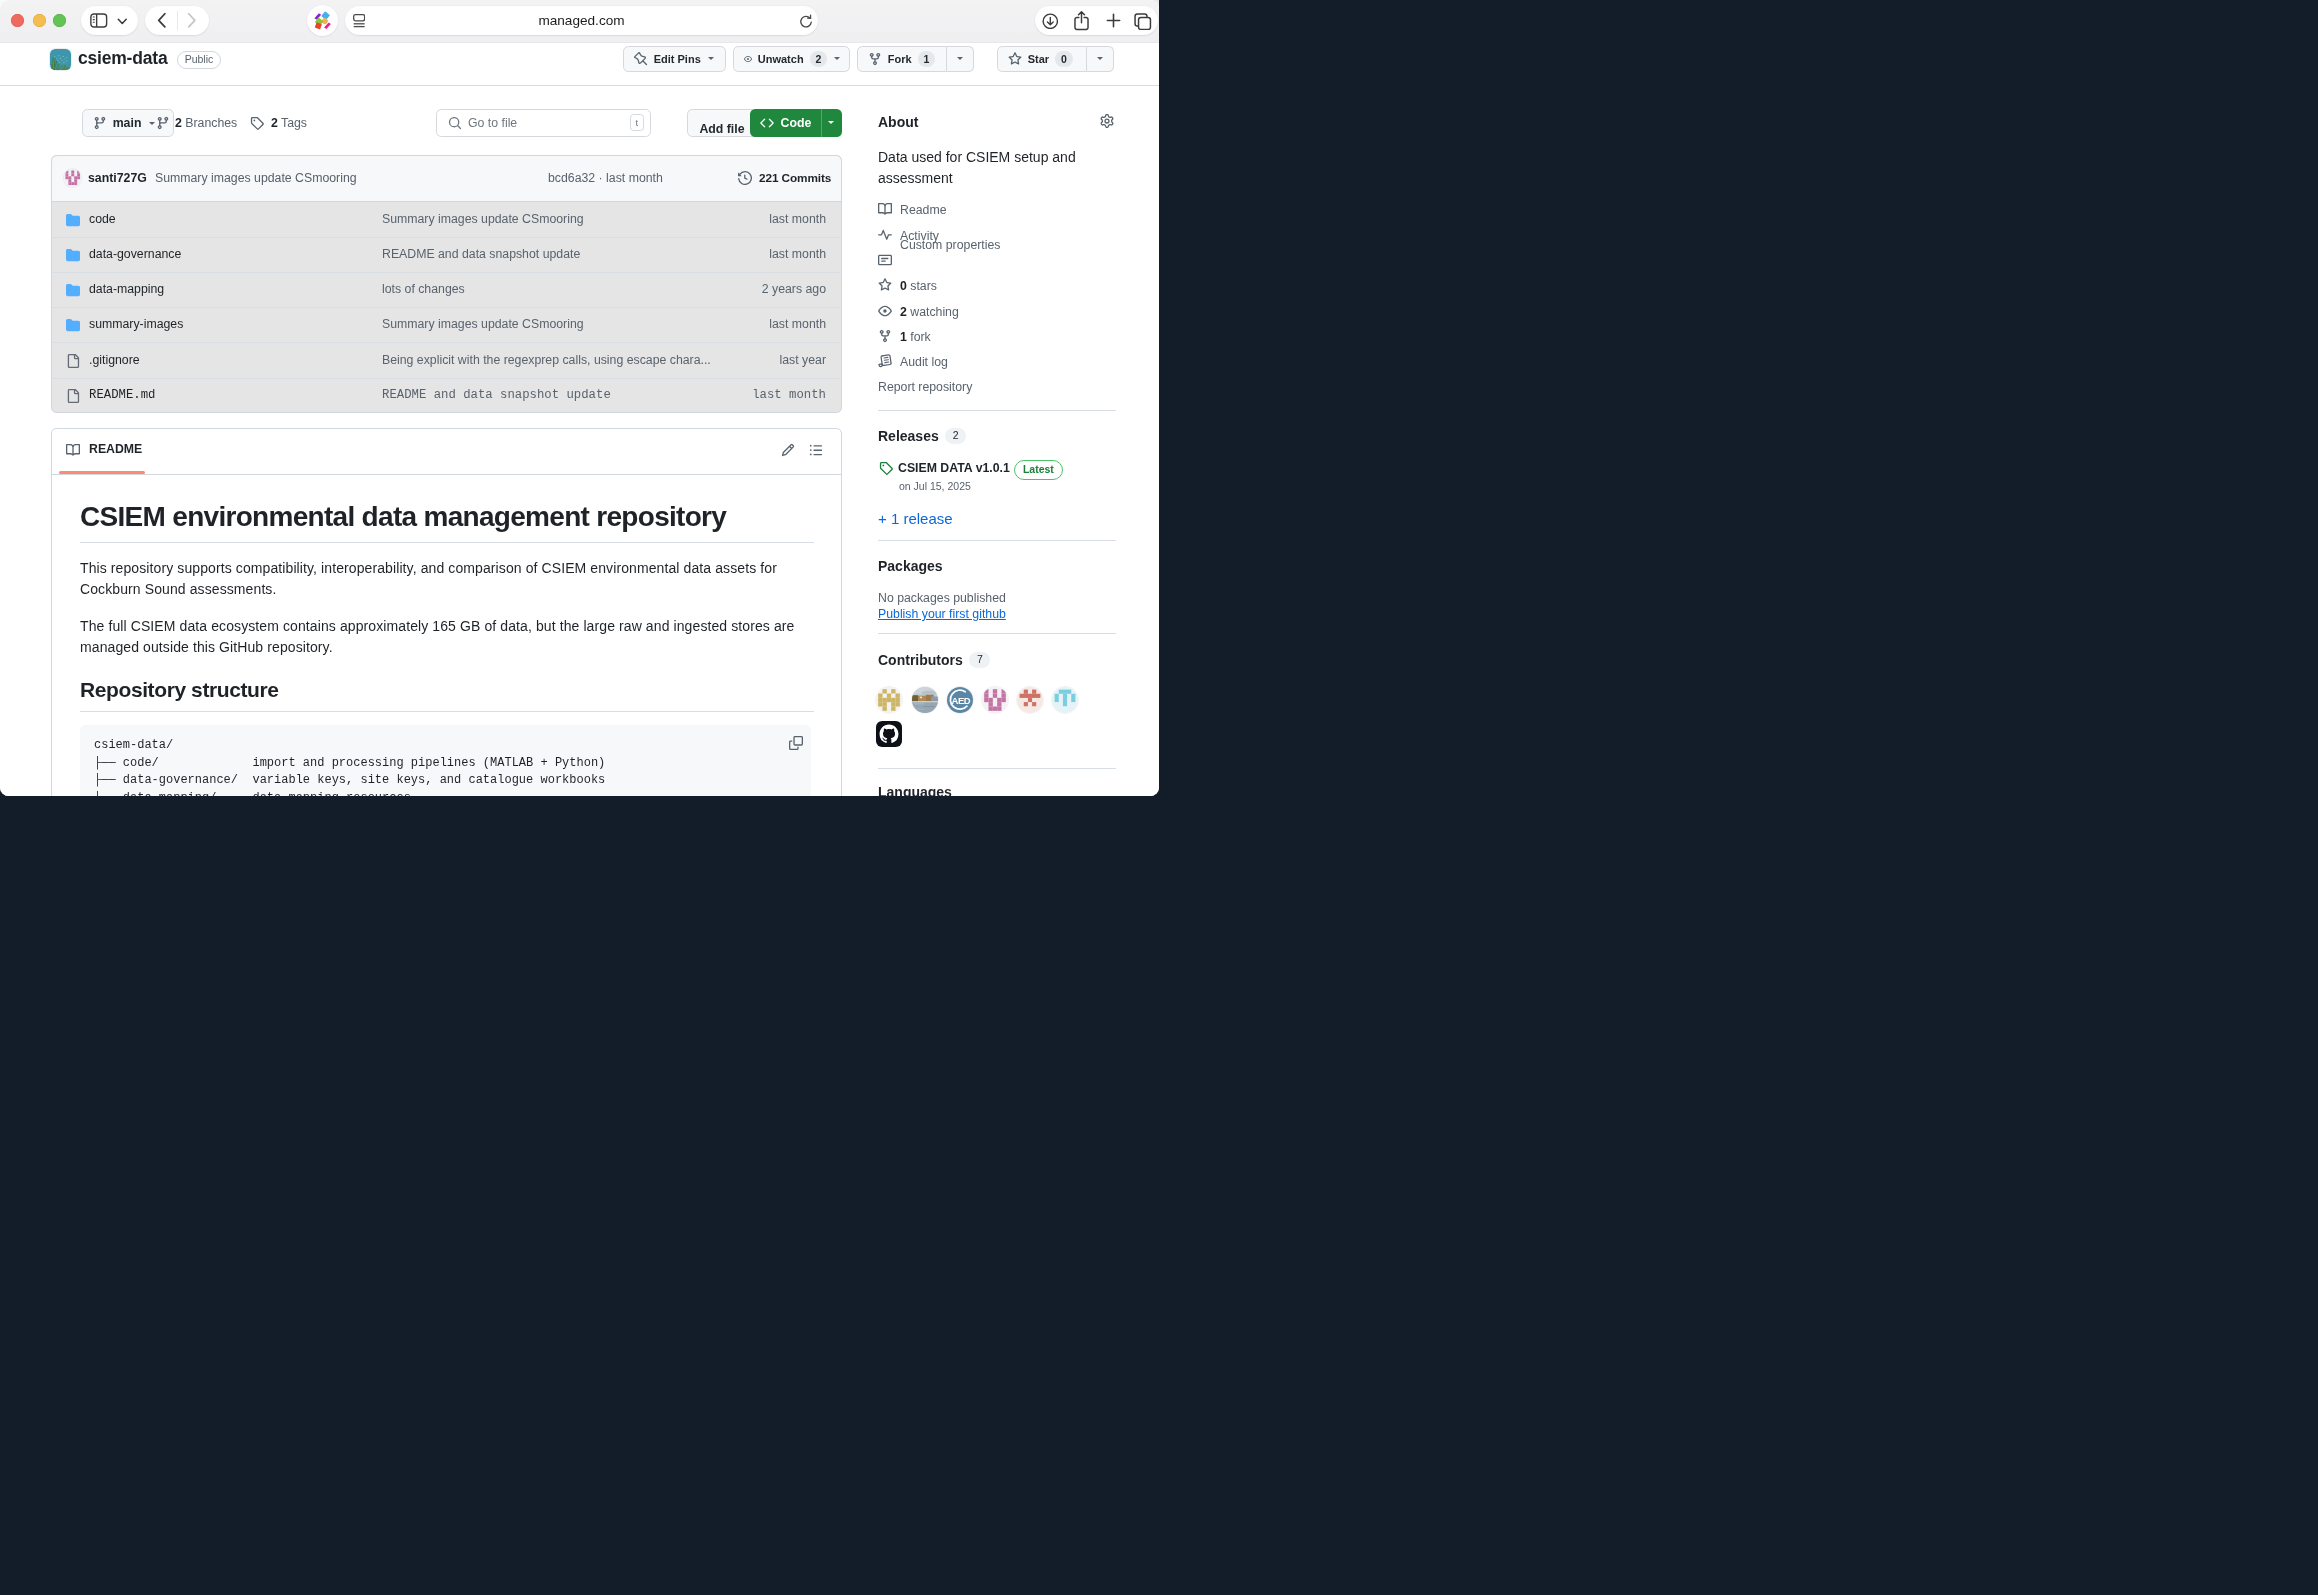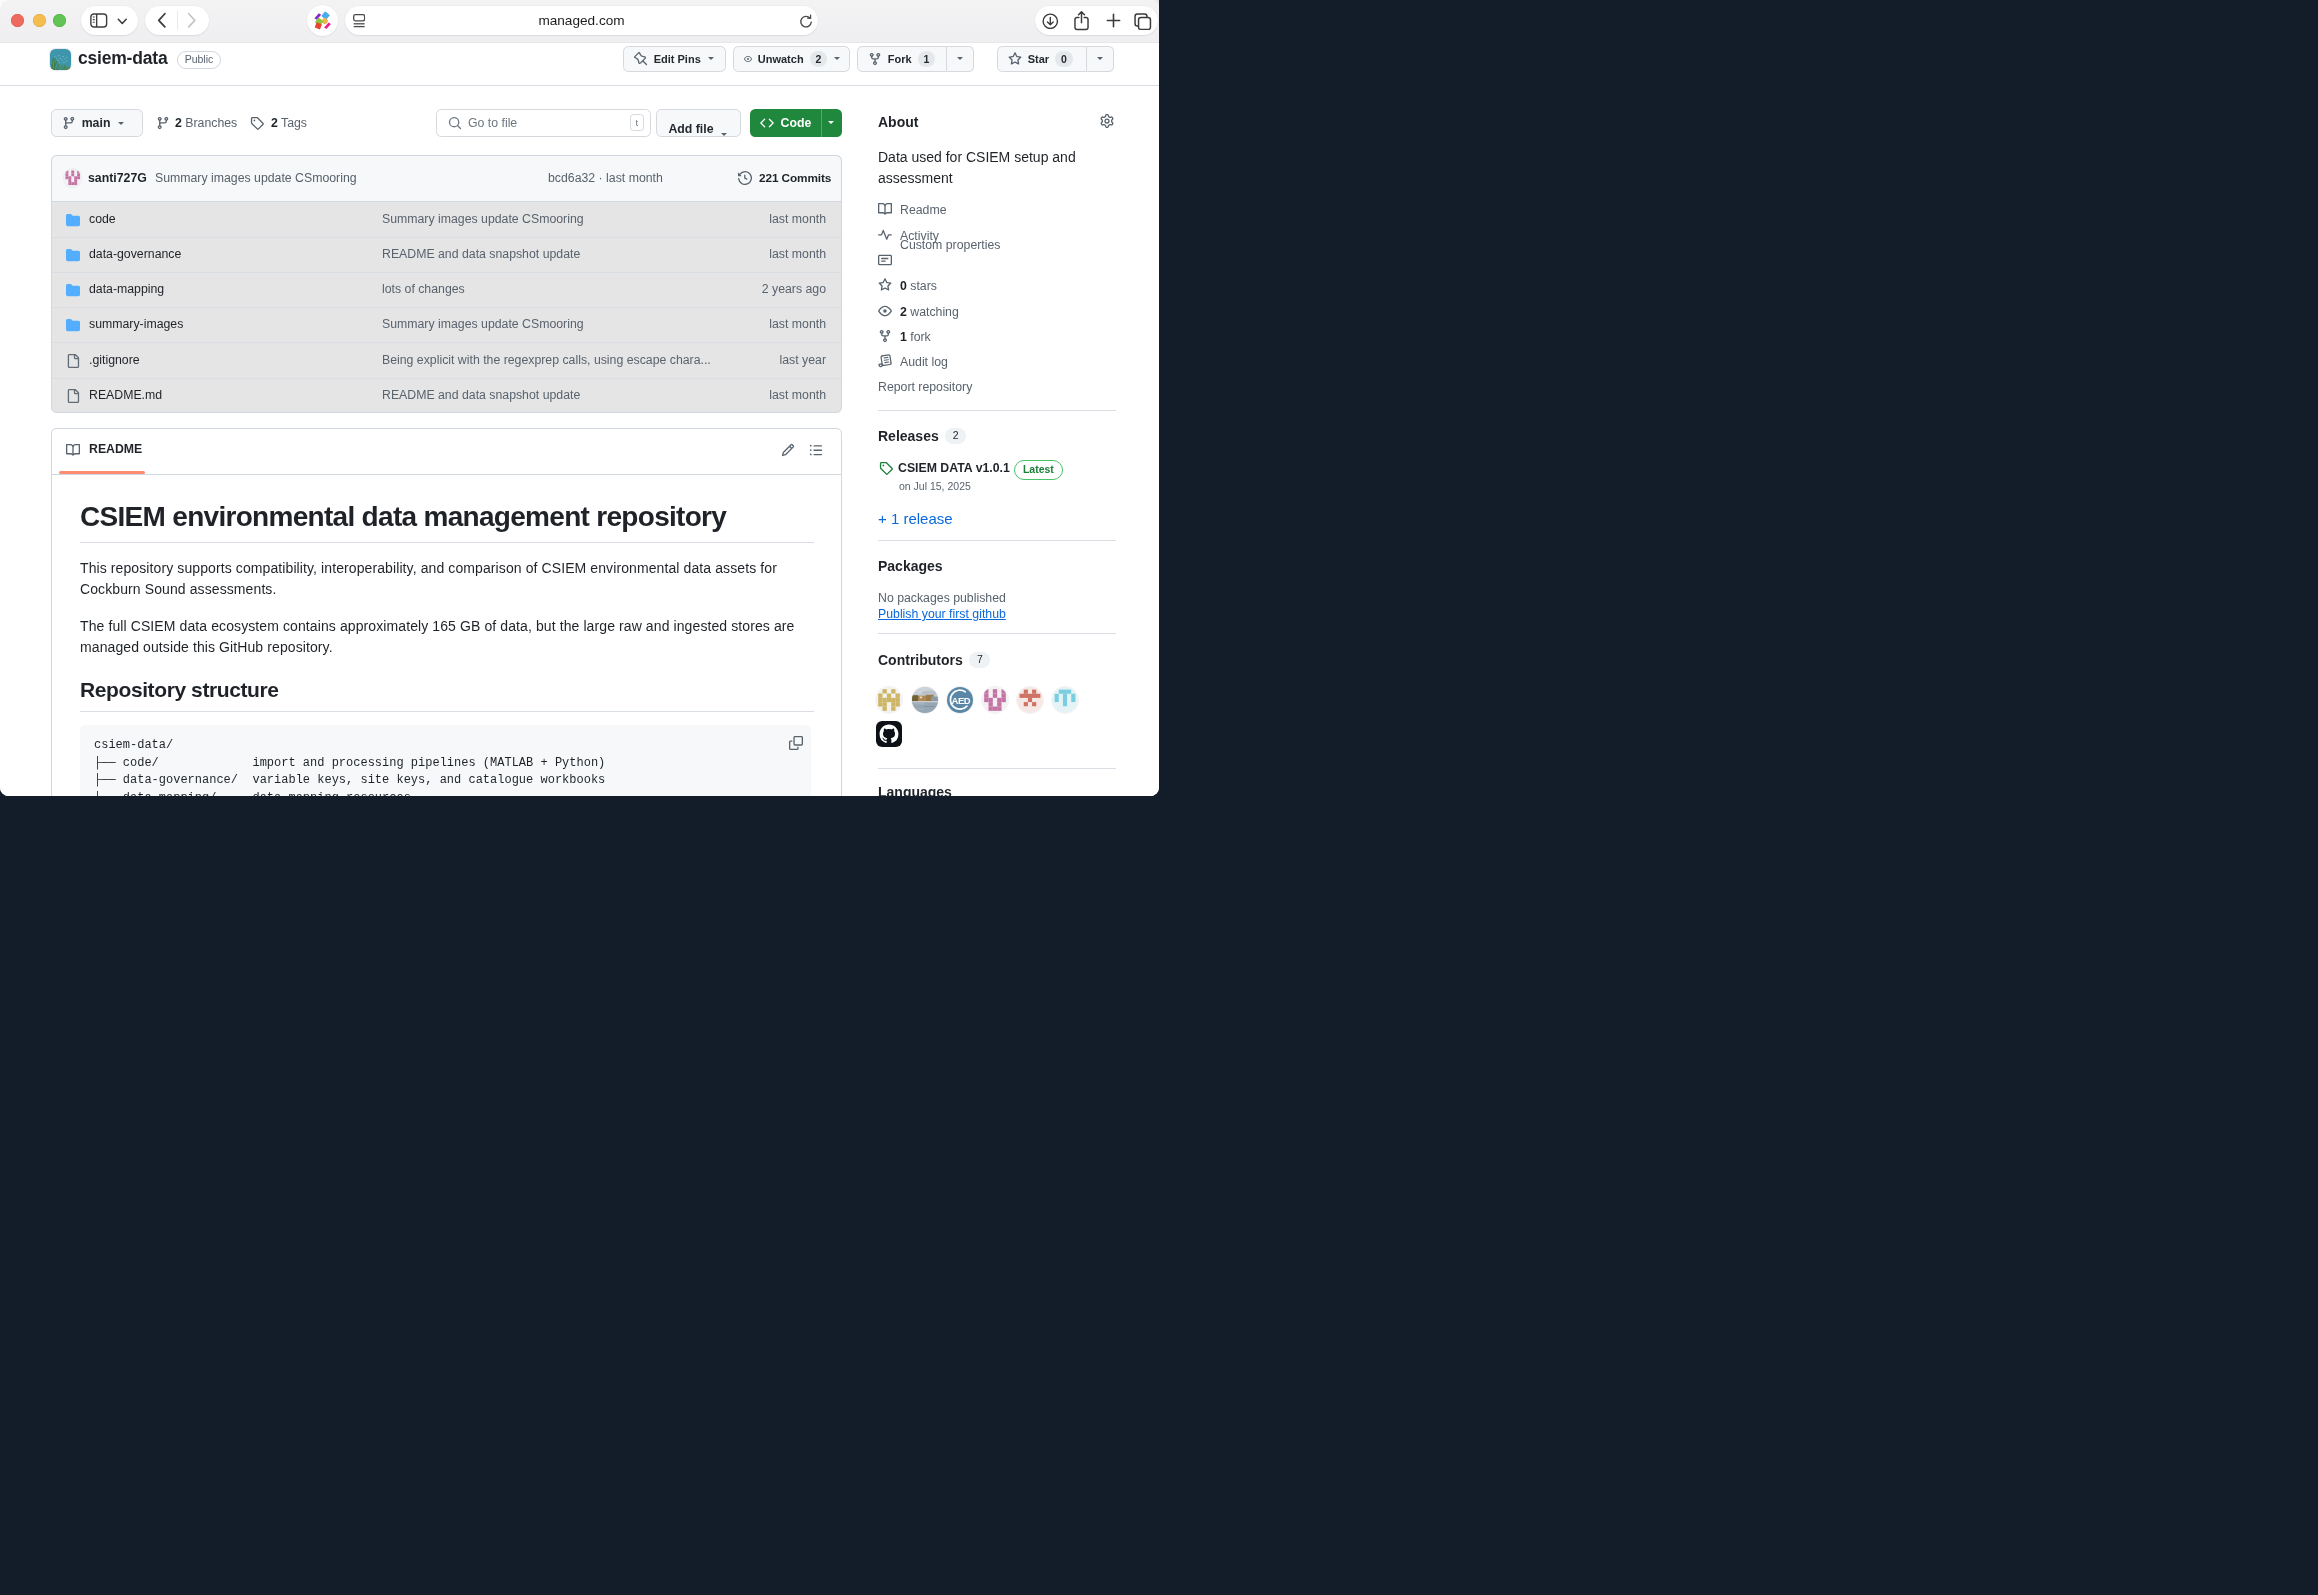--- a/index.html
+++ b/index.html
@@ -19,26 +19,26 @@
 .actions{position:absolute;top:46px;right:45px;height:25.4px;display:flex;gap:7px;}
 .abtn{height:23.6px;border:0.9px solid #d5d9de;background:#f6f8fa;border-radius:5.3px;display:flex;align-items:center;font-size:11px;font-weight:700;color:#24292f;}
 .abtn .ic{margin-left:9.6px;color:#59636e;}
 .abtn .lb{margin-left:6.1px;}
 .cnt{background:#e4e8eb;border-radius:875px;min-width:10.5px;height:16.6px;line-height:16.6px;padding:0 3.5px;text-align:center;font-size:10.5px;margin-left:6.1px;}
 .caret{width:0;height:0;border-left:3.5px solid transparent;border-right:3.5px solid transparent;border-top:3.9px solid #59636e;}
 .grp{display:flex;height:25.4px;}
 .grp .abtn{border-radius:5.3px 0 0 5.3px;}
 .grp .cbtn{width:26px;height:23.6px;border:0.9px solid #d5d9de;border-left:none;background:#f6f8fa;border-radius:0 5.3px 5.3px 0;display:flex;align-items:center;justify-content:center;}
 .navrow{position:absolute;left:0;top:109px;width:1159px;height:28px;}
-.btn{position:absolute;height:26px;border:0.9px solid #d5d9de;background:#f6f8fa;border-radius:5.3px;display:flex;align-items:center;font-size:12.3px;font-weight:700;color:#24292f;}
+.btn{position:absolute;height:26px;border:0.9px solid #d5d9de;background:#f6f8fa;border-radius:5.3px;display:flex;align-items:center;font-size:12.3px;font-weight:700;color:#24292f;margin-left:31px;}
 .ghicon{color:#59636e;}
 .ftable{position:absolute;left:51px;top:155px;width:789px;height:256px;border:0.9px solid #d0d7de;border-radius:5.3px;background:#e5e5e5;}
 .crow{position:absolute;left:0;top:0;width:100%;height:45px;background:#f6f8fa;border-bottom:0.9px solid #d0d7de;border-radius:5.3px 5.3px 0 0;}
 .frow{position:absolute;left:0;width:100%;height:35px;border-bottom:0.9px solid #d8dee4;font-size:12.3px;}
-.frow:last-child{border-bottom:none;}
+.frow:last-child{border-bottom:none;font-family:Liberation Mono, monospace;}
 .fname{position:absolute;left:37px;top:0;height:35px;line-height:35px;color:#1f2328;}
 .fmsg{position:absolute;left:330px;top:0;height:35px;line-height:35px;color:#59636e;}
 .fdate{position:absolute;right:15px;top:0;height:35px;line-height:35px;color:#59636e;}
 .ficon{position:absolute;left:13.6px;top:10.5px;}
 .readme{position:absolute;left:51px;top:428px;width:789px;height:438px;border:0.9px solid #d0d7de;border-radius:5.3px;background:#fff;}
 .rhead{position:absolute;left:0;top:0;width:100%;height:45px;border-bottom:0.9px solid #d0d7de;}
 .orangebar{position:absolute;left:7.4px;top:42px;width:86px;height:2.6px;background:#fd8c73;border-radius:1.8px;}
 .rline{position:absolute;color:#1f2328;white-space:nowrap;}
 .sb{position:absolute;left:878px;width:238px;}
 .sbh{font-size:14px;font-weight:700;color:#1f2328;}

